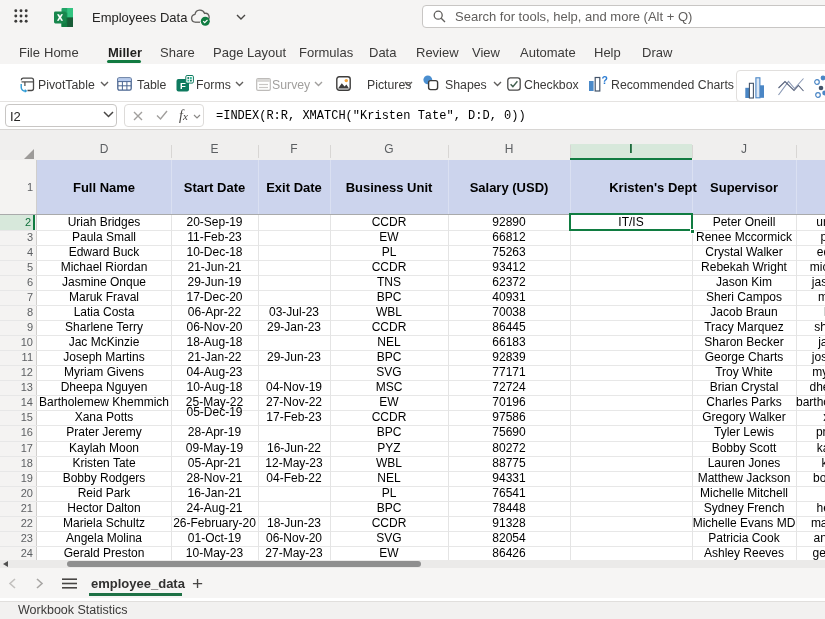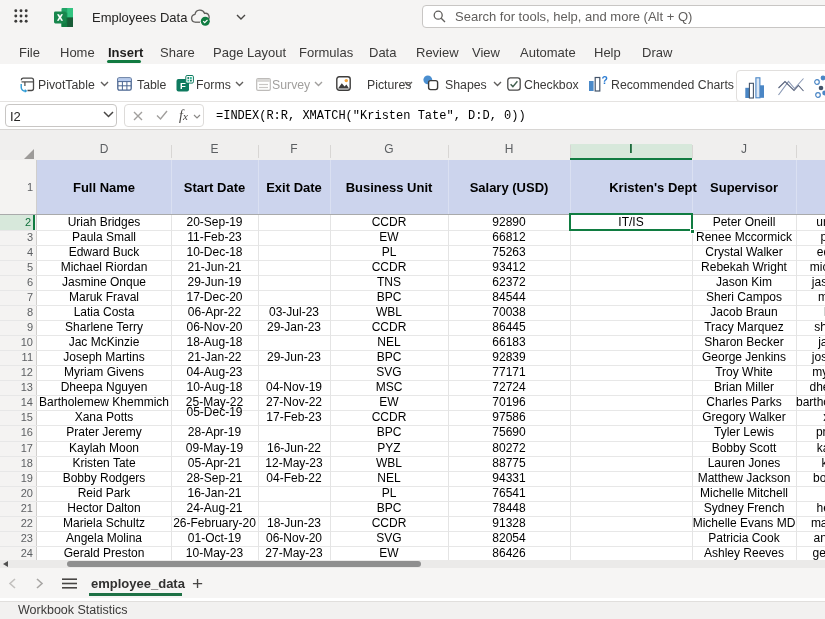--- a/index.html
+++ b/index.html
@@ -100,22 +100,22 @@
 </svg>
 
 <div id="searchbox"></div>
 <svg style="left:433px;top:10px" width="13" height="13" viewBox="0 0 13 13">
  <circle cx="5.2" cy="5.2" r="4" fill="none" stroke="#605e5c" stroke-width="1.3"></circle>
  <line x1="8.2" y1="8.2" x2="12" y2="12" stroke="#605e5c" stroke-width="1.3"></line>
 </svg>
 <div id="searchtxt">Search for tools, help, and more (Alt + Q)</div>
 
 <div class="mi" style="left:19px">File</div>
-<div class="mi" style="left:60px">Home</div>
-<div class="mi" style="left:108px;font-weight:bold;color:#201f1e">Insert</div>
+<div class="mi" style="left:44px">Home</div>
+<div class="mi" style="left:108px;font-weight:bold;color:#201f1e">Miller</div>
 <div class="mi" style="left:160px">Share</div>
 <div class="mi" style="left:213px">Page Layout</div>
 <div class="mi" style="left:299px">Formulas</div>
 <div class="mi" style="left:369px">Data</div>
 <div class="mi" style="left:416px">Review</div>
 <div class="mi" style="left:472px">View</div>
 <div class="mi" style="left:520px">Automate</div>
 <div class="mi" style="left:594px">Help</div>
 <div class="mi" style="left:642px">Draw</div>
 <div id="ins-under"></div>
@@ -333,21 +333,21 @@
 <div class="c cD" style="top:274.78px">Jasmine Onque</div>
 <div class="c cE" style="top:274.78px">29-Jun-19</div>
 <div class="c cG" style="top:274.78px">TNS</div>
 <div class="c cH" style="top:274.78px">62372</div>
 <div class="c cJ" style="top:274.78px">Jason Kim</div>
 <div class="c cK" style="top:274.78px">jasmine.onque@bilearner.com</div>
 <div class="rn" style="top:289.85px">7</div>
 <div class="c cD" style="top:289.85px">Maruk Fraval</div>
 <div class="c cE" style="top:289.85px">17-Dec-20</div>
 <div class="c cG" style="top:289.85px">BPC</div>
-<div class="c cH" style="top:289.85px">84544</div>
+<div class="c cH" style="top:289.85px">40931</div>
 <div class="c cJ" style="top:289.85px">Sheri Campos</div>
 <div class="c cK" style="top:289.85px">maruk.fraval@bilearner.com</div>
 <div class="rn" style="top:304.92px">8</div>
 <div class="c cD" style="top:304.92px">Latia Costa</div>
 <div class="c cE" style="top:304.92px">06-Apr-22</div>
 <div class="c cF" style="top:304.92px">03-Jul-23</div>
 <div class="c cG" style="top:304.92px">WBL</div>
 <div class="c cH" style="top:304.92px">70038</div>
 <div class="c cJ" style="top:304.92px">Jacob Braun</div>
 <div class="c cK" style="top:304.92px">latia.costa@bilearner.com</div>
@@ -365,36 +365,36 @@
 <div class="c cG" style="top:335.06px">NEL</div>
 <div class="c cH" style="top:335.06px">66183</div>
 <div class="c cJ" style="top:335.06px">Sharon Becker</div>
 <div class="c cK" style="top:335.06px">jac.mckinzie@bilearner.com</div>
 <div class="rn" style="top:350.13px">11</div>
 <div class="c cD" style="top:350.13px">Joseph Martins</div>
 <div class="c cE" style="top:350.13px">21-Jan-22</div>
 <div class="c cF" style="top:350.13px">29-Jun-23</div>
 <div class="c cG" style="top:350.13px">BPC</div>
 <div class="c cH" style="top:350.13px">92839</div>
-<div class="c cJ" style="top:350.13px">George Jenkins</div>
+<div class="c cJ" style="top:350.13px">George Charts</div>
 <div class="c cK" style="top:350.13px">joseph.martins@bilearner.com</div>
 <div class="rn" style="top:365.20px">12</div>
 <div class="c cD" style="top:365.20px">Myriam Givens</div>
 <div class="c cE" style="top:365.20px">04-Aug-23</div>
 <div class="c cG" style="top:365.20px">SVG</div>
 <div class="c cH" style="top:365.20px">77171</div>
 <div class="c cJ" style="top:365.20px">Troy White</div>
 <div class="c cK" style="top:365.20px">myriam.givens@bilearner.com</div>
 <div class="rn" style="top:380.27px">13</div>
 <div class="c cD" style="top:380.27px">Dheepa Nguyen</div>
 <div class="c cE" style="top:380.27px">10-Aug-18</div>
 <div class="c cF" style="top:380.27px">04-Nov-19</div>
 <div class="c cG" style="top:380.27px">MSC</div>
 <div class="c cH" style="top:380.27px">72724</div>
-<div class="c cJ" style="top:380.27px">Brian Miller</div>
+<div class="c cJ" style="top:380.27px">Brian Crystal</div>
 <div class="c cK" style="top:380.27px">dheepa.nguyen@bilearner.com</div>
 <div class="rn" style="top:395.34px">14</div>
 <div class="c cD" style="top:395.34px">Bartholemew Khemmich</div>
 <div class="c cE" style="top:395.34px">25-May-22</div>
 <div class="c cF" style="top:395.34px">27-Nov-22</div>
 <div class="c cG" style="top:395.34px">EW</div>
 <div class="c cH" style="top:395.34px">70196</div>
 <div class="c cJ" style="top:395.34px">Charles Parks</div>
 <div class="c cK" style="top:395.34px">bartholemew.khemmich@bilearner.com</div>
 <div class="rn" style="top:410.41px">15</div>
@@ -423,21 +423,21 @@
 <div class="rn" style="top:455.62px">18</div>
 <div class="c cD" style="top:455.62px">Kristen Tate</div>
 <div class="c cE" style="top:455.62px">05-Apr-21</div>
 <div class="c cF" style="top:455.62px">12-May-23</div>
 <div class="c cG" style="top:455.62px">WBL</div>
 <div class="c cH" style="top:455.62px">88775</div>
 <div class="c cJ" style="top:455.62px">Lauren Jones</div>
 <div class="c cK" style="top:455.62px">kristen.tate@bilearner.com</div>
 <div class="rn" style="top:470.69px">19</div>
 <div class="c cD" style="top:470.69px">Bobby Rodgers</div>
-<div class="c cE" style="top:470.69px">28-Sep-21</div>
+<div class="c cE" style="top:470.69px">28-Nov-21</div>
 <div class="c cF" style="top:470.69px">04-Feb-22</div>
 <div class="c cG" style="top:470.69px">NEL</div>
 <div class="c cH" style="top:470.69px">94331</div>
 <div class="c cJ" style="top:470.69px">Matthew Jackson</div>
 <div class="c cK" style="top:470.69px">bobby.rodgers@bilearner.com</div>
 <div class="rn" style="top:485.76px">20</div>
 <div class="c cD" style="top:485.76px">Reid Park</div>
 <div class="c cE" style="top:485.76px">16-Jan-21</div>
 <div class="c cG" style="top:485.76px">PL</div>
 <div class="c cH" style="top:485.76px">76541</div>

